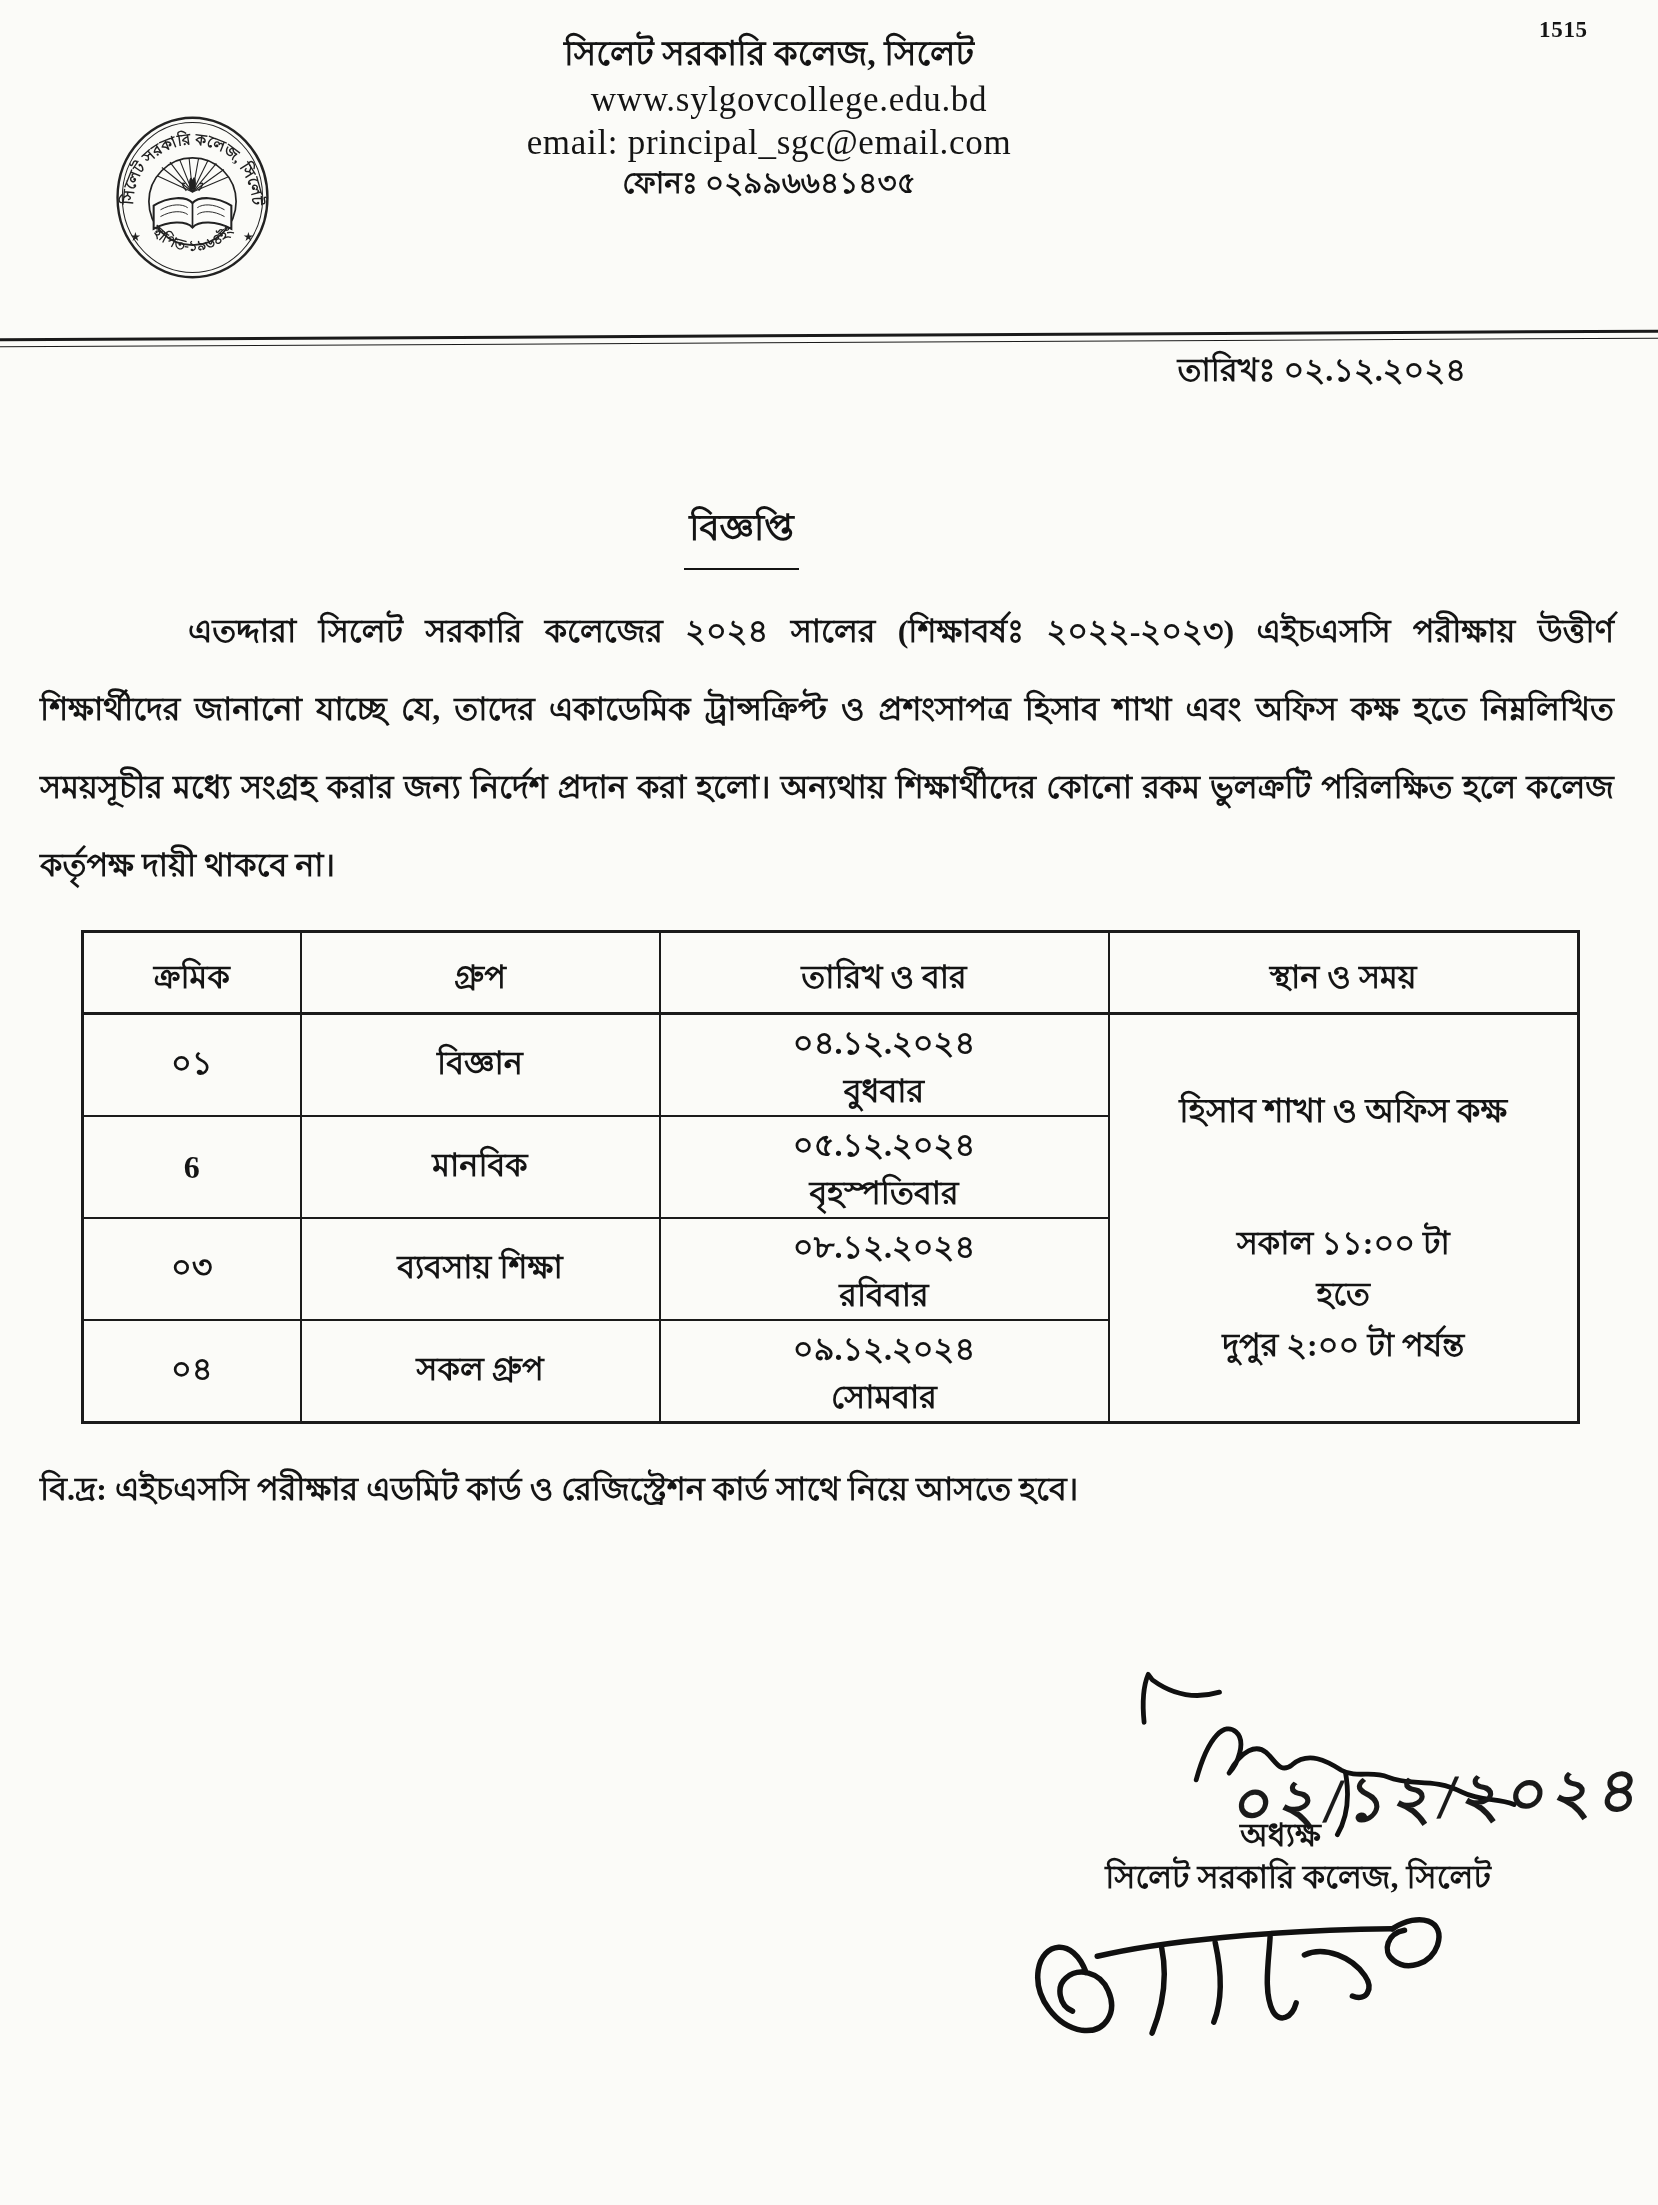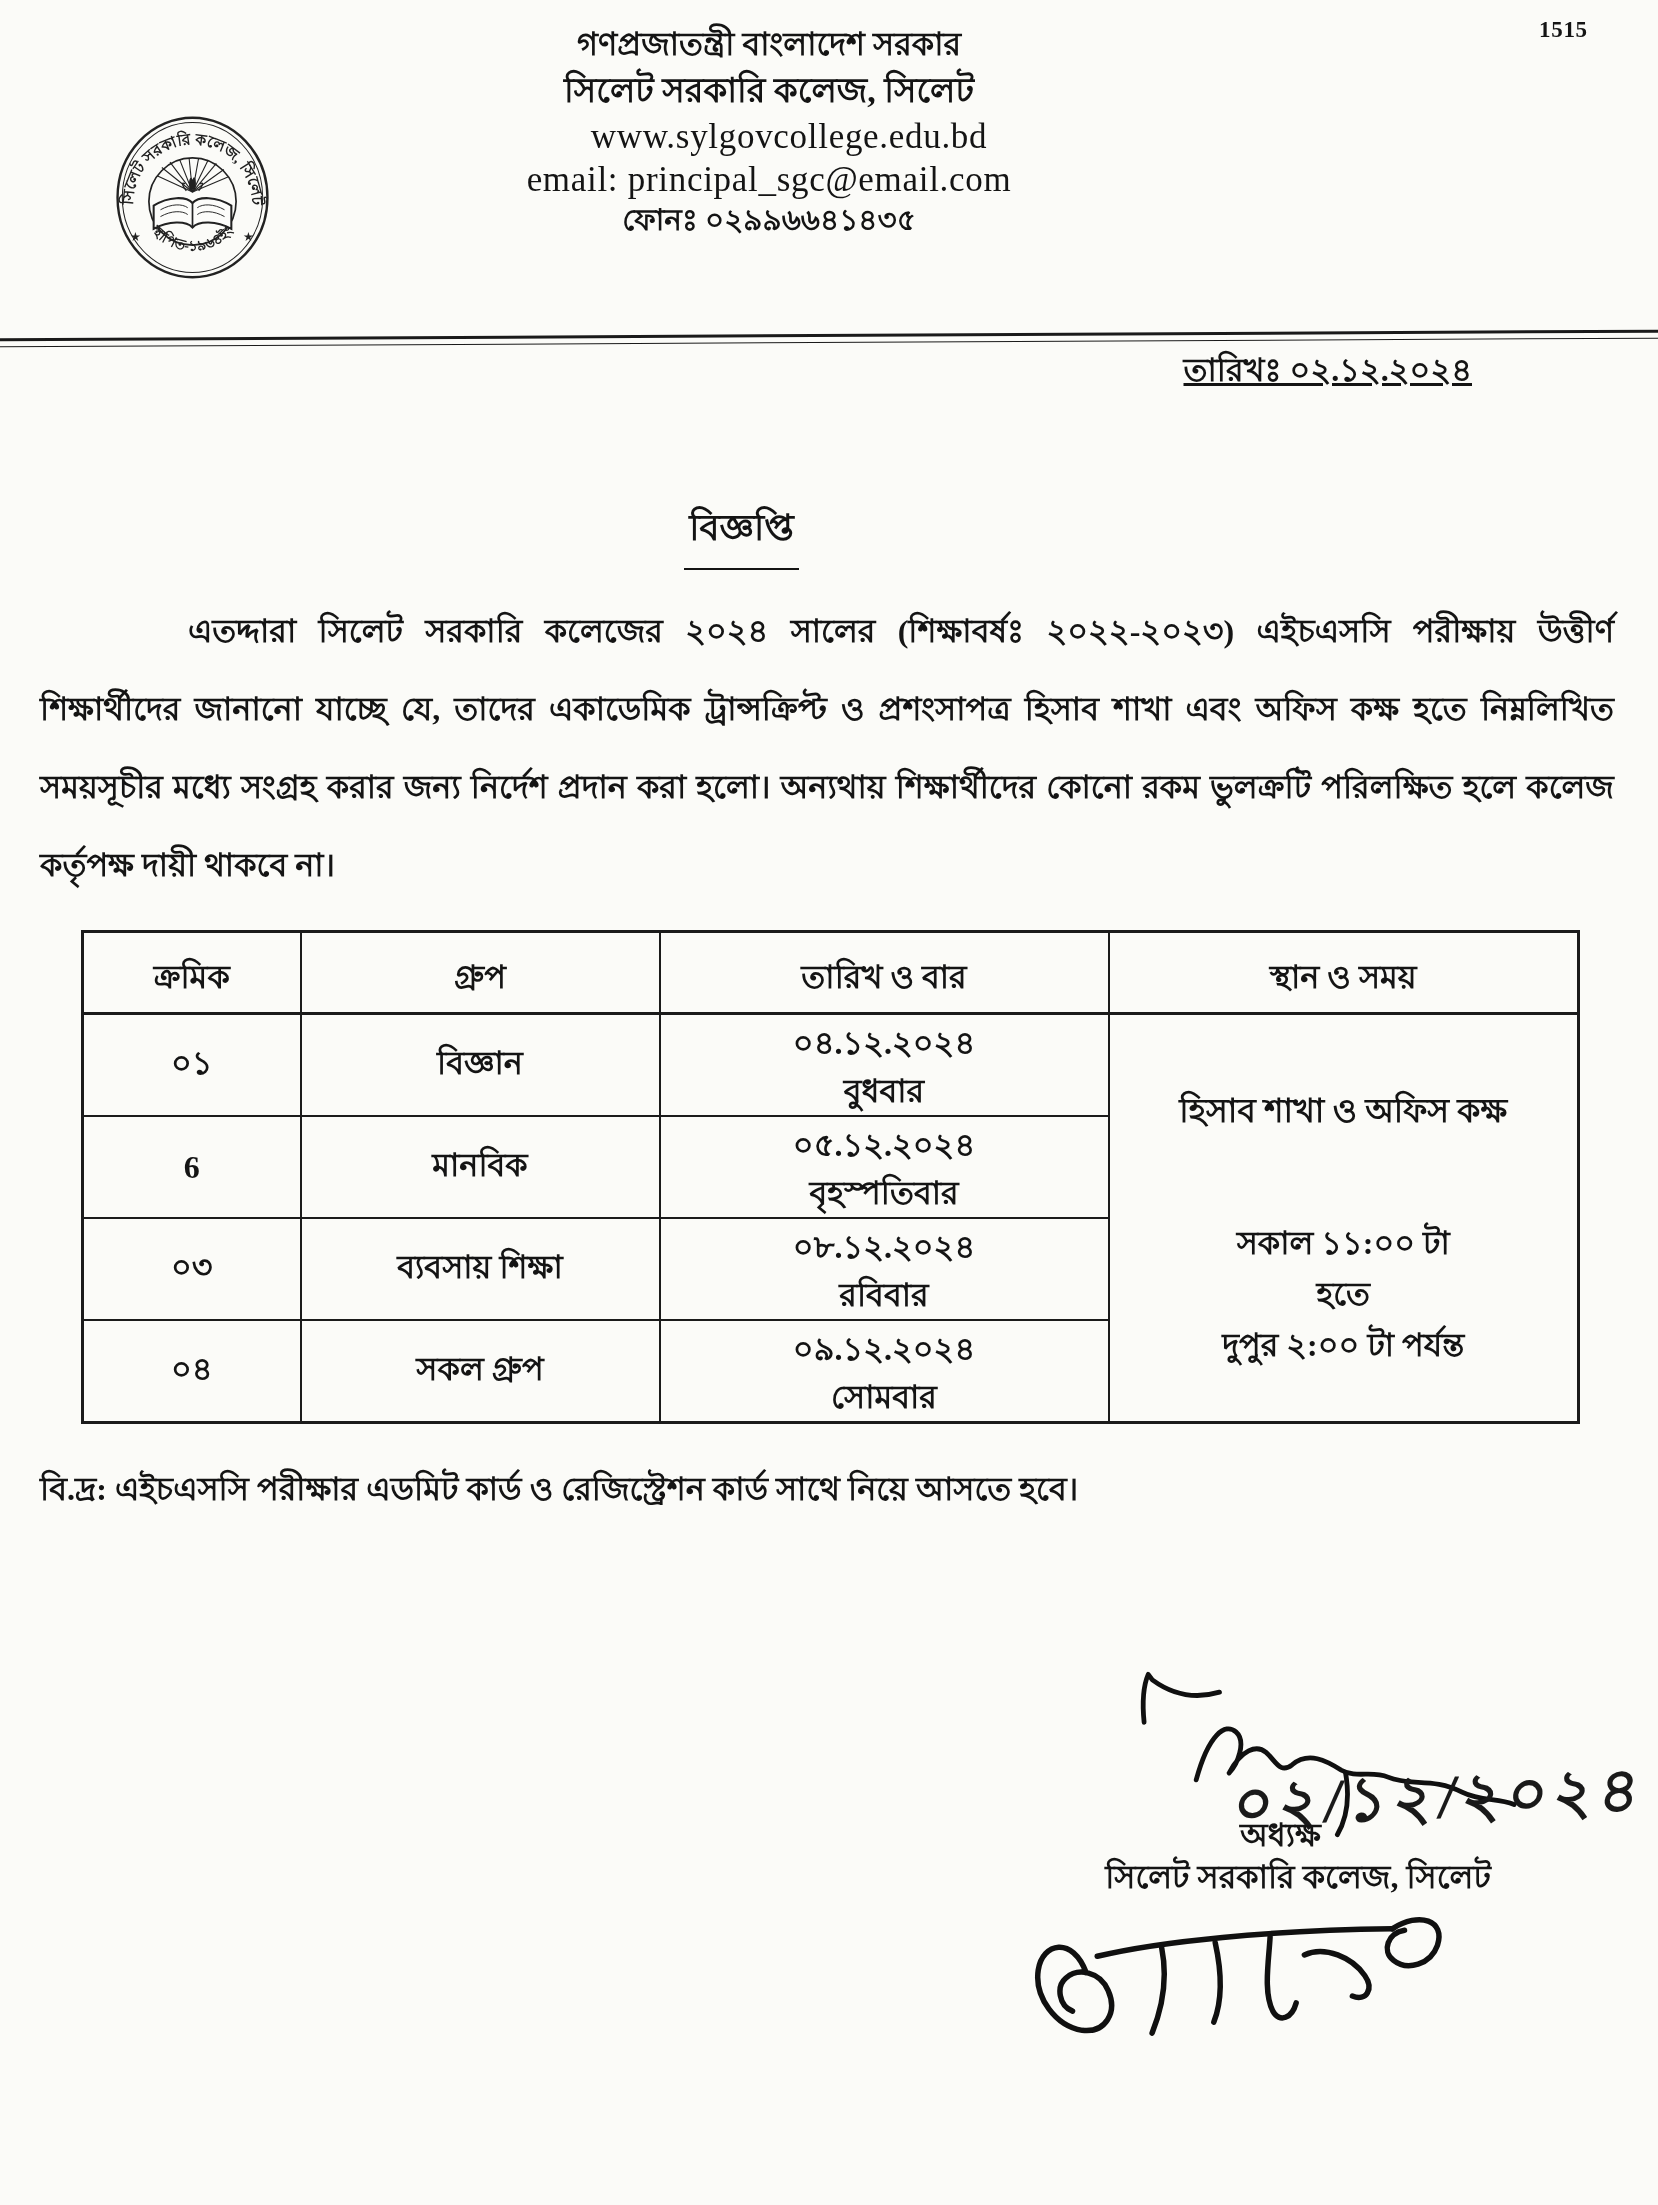--- a/index.html
+++ b/index.html
@@ -30,22 +30,22 @@
   .lh-phone{font-size:29.5px;font-weight:700;margin-top:4.1px;}
   
   .seal{position:absolute;left:114px;top:113px;width:157px;height:169px;}
   
   .divider{
     position:absolute;left:-6.9px;top:334px;width:1672px;height:4.8px;
     border-top:3.4px solid #1a1a1a;border-bottom:1.4px solid #1a1a1a;
     transform:rotate(-0.30deg);
   }
   .date-line{
-    position:absolute;top:345px;right:187px;
-    font-size:32px;font-weight:700;text-decoration:underline;
+    position:absolute;top:345px;right:193px;
+    font-size:32px;font-weight:700;
   }
   
   .notice-title{
     position:absolute;top:500px;left:0;width:1483px;text-align:center;
   }
   .notice-title span{
     display:inline-block;font-size:36px;font-weight:700;
     border-bottom:2.7px solid #141414;padding:0 5.5px 8.2px 5.5px;
   }
   .notice-body{
@@ -98,21 +98,20 @@
   .stroke{fill:none;stroke:#101010;stroke-linecap:round;stroke-linejoin:round;}
 </style>
 </head>
 <body>
 
 <div class="page">
 
   <div class="serial">1515</div>
 
   <div class="letterhead">
-    <div class="lh-gov">গণপ্রজাতন্ত্রী বাংলাদেশ সরকার</div>
     <div class="lh-college">সিলেট সরকারি কলেজ, সিলেট</div>
     <div class="lh-web">www.sylgovcollege.edu.bd</div>
     <div class="lh-email">email: principal_sgc@email.com</div>
     <div class="lh-phone">ফোনঃ ০২৯৯৬৬৪১৪৩৫</div>
   </div>
 
   <div class="seal">
     <svg viewBox="0 0 230 248" width="157" height="169">
       <defs>
         <path id="arcTop" d="M 30,152 A 87,87 0 1 1 200,152"></path>

